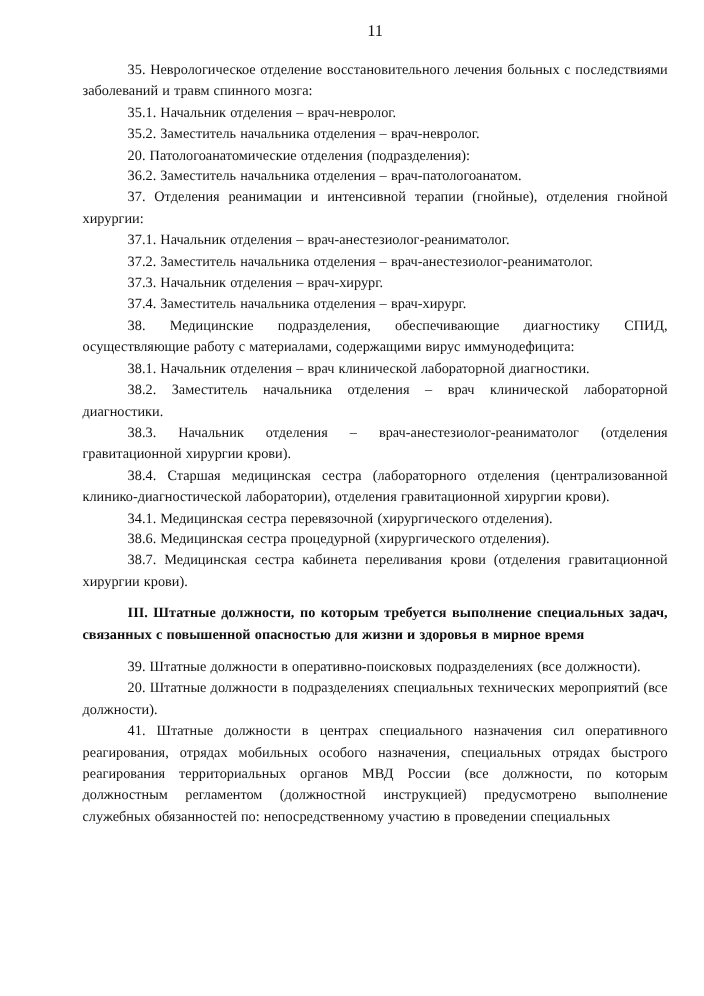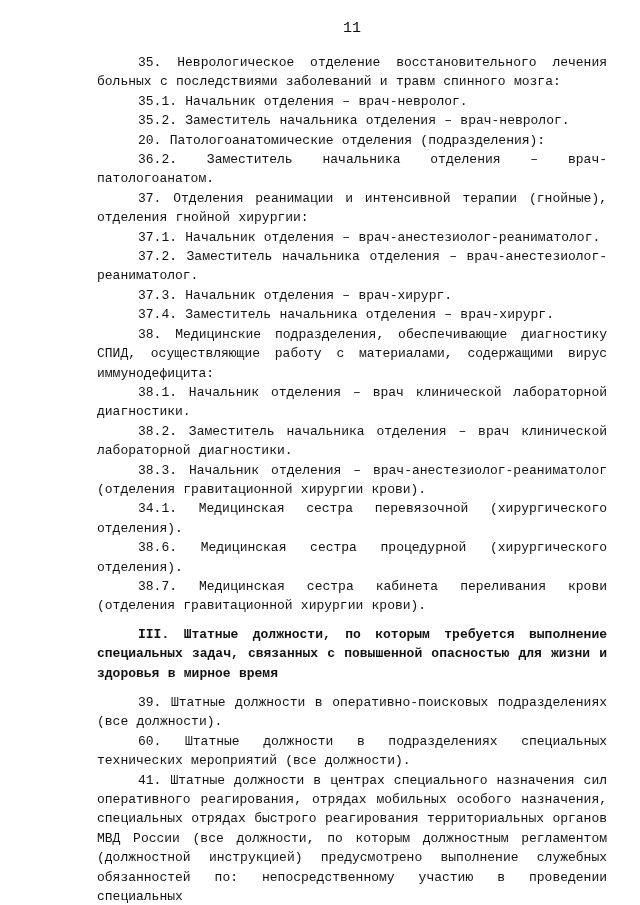--- a/index.html
+++ b/index.html
@@ -6,22 +6,22 @@
     margin: 0;
     padding: 0;
     background: #ffffff;
   }
   .page {
     position: relative;
     width: 640px;
     height: 905px;
     background: #ffffff;
     box-sizing: border-box;
-    padding: 21px 33px 0 97px;
-    font-family: Liberation Mono, monospace;
+    padding: 21px 33px 0 75px;
+    font-family: Liberation Serif, serif;
     color: #111111;
     overflow: hidden;
   }
   .page-number {
     text-align: center;
     font-size: 15px;
     line-height: 16px;
     margin: 0 0 16px 0;
   }
   .content p {
@@ -51,21 +51,22 @@
     <p>36.2. Заместитель начальника отделения – врач-патологоанатом.</p>
     <p>37. Отделения реанимации и интенсивной терапии (гнойные), отделения гнойной хирургии:</p>
     <p>37.1. Начальник отделения – врач-анестезиолог-реаниматолог.</p>
     <p>37.2. Заместитель начальника отделения – врач-анестезиолог-реаниматолог.</p>
     <p>37.3. Начальник отделения – врач-хирург.</p>
     <p>37.4. Заместитель начальника отделения – врач-хирург.</p>
     <p>38. Медицинские подразделения, обеспечивающие диагностику СПИД, осуществляющие работу с материалами, содержащими вирус иммунодефицита:</p>
     <p>38.1. Начальник отделения – врач клинической лабораторной диагностики.</p>
     <p>38.2. Заместитель начальника отделения – врач клинической лабораторной диагностики.</p>
     <p>38.3. Начальник отделения – врач-анестезиолог-реаниматолог (отделения гравитационной хирургии крови).</p>
+    <p>38.4. Старшая медицинская сестра (лабораторного отделения (централизованной клинико-диагностической лаборатории), отделения гравитационной хирургии крови).</p>
     <p>34.1. Медицинская сестра перевязочной (хирургического отделения).</p>
     <p>38.6. Медицинская сестра процедурной (хирургического отделения).</p>
     <p>38.7. Медицинская сестра кабинета переливания крови (отделения гравитационной хирургии крови).</p>
     <p class="section-heading">III. Штатные должности, по которым требуется выполнение специальных задач, связанных с повышенной опасностью для жизни и здоровья в мирное время</p>
     <p>39. Штатные должности в оперативно-поисковых подразделениях (все должности).</p>
-    <p>60. Штатные должности в подразделениях специальных технических мероприятий (все должности).</p>
+    <p>20. Штатные должности в подразделениях специальных технических мероприятий (все должности).</p>
     <p>41. Штатные должности в центрах специального назначения сил оперативного реагирования, отрядах мобильных особого назначения, специальных отрядах быстрого реагирования территориальных органов МВД России (все должности, по которым должностным регламентом (должностной инструкцией) предусмотрено выполнение служебных обязанностей по: непосредственному участию в проведении специальных</p>
   </div>
 </div>
 
 </body></html>

